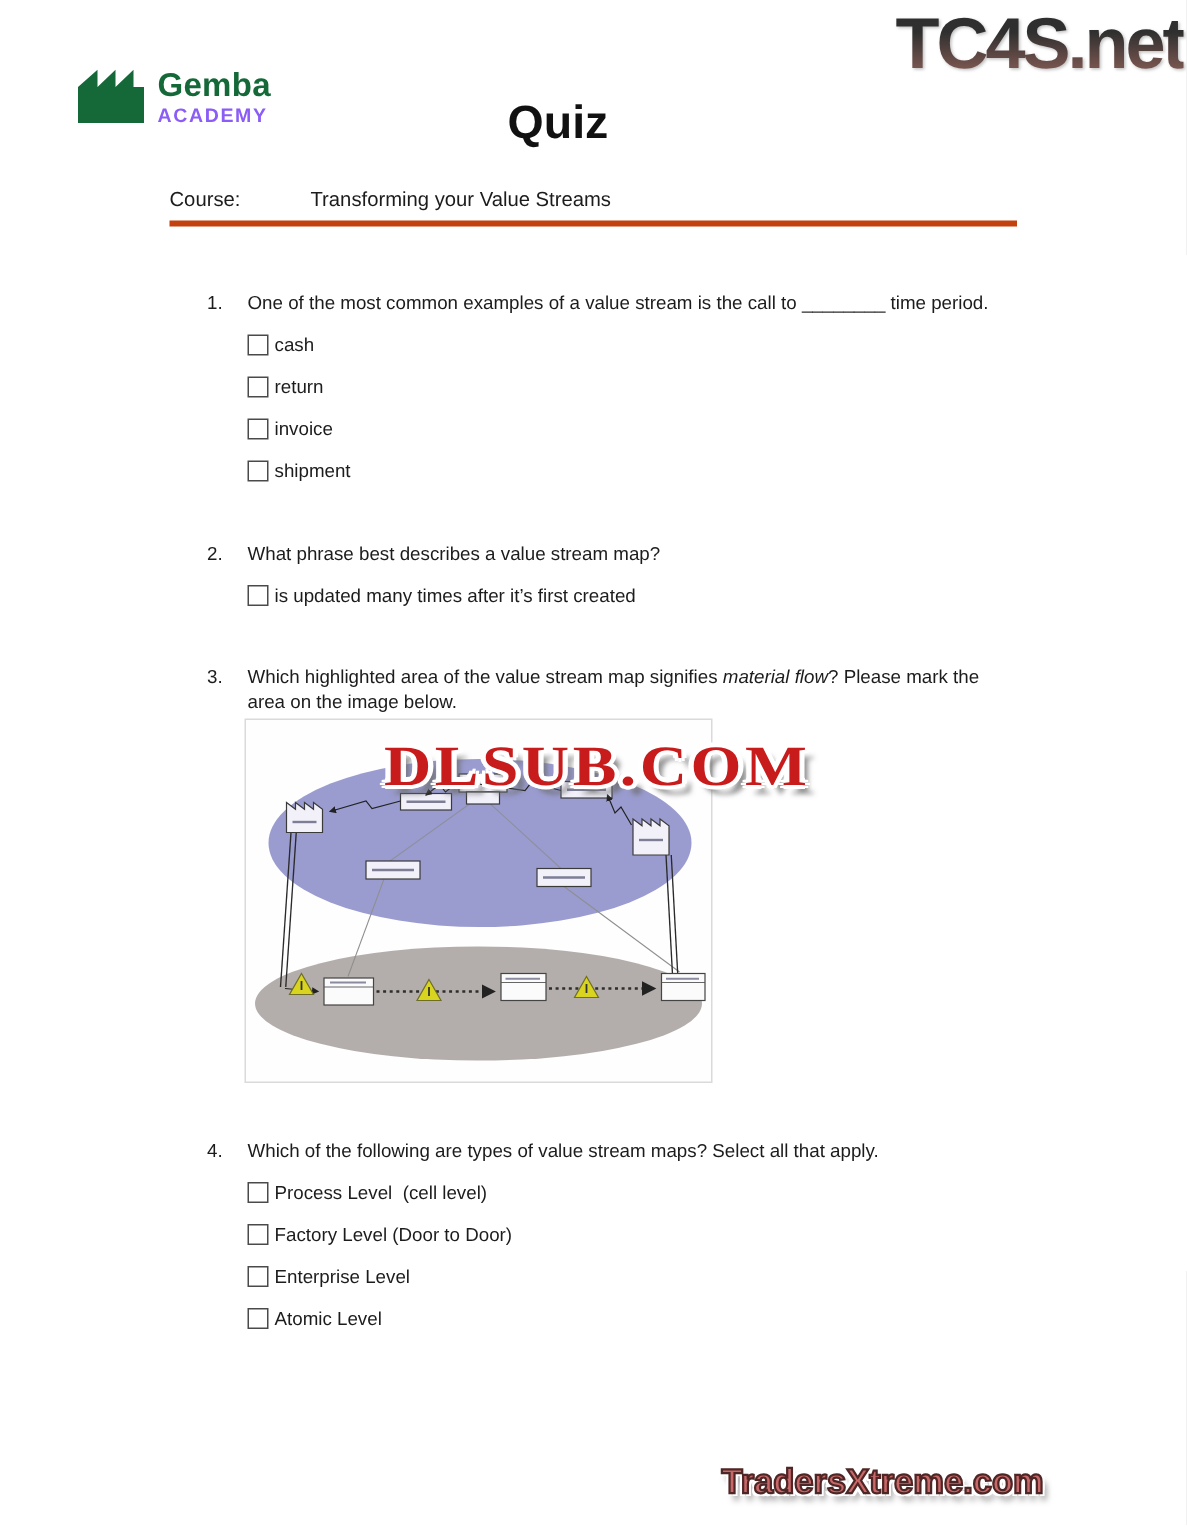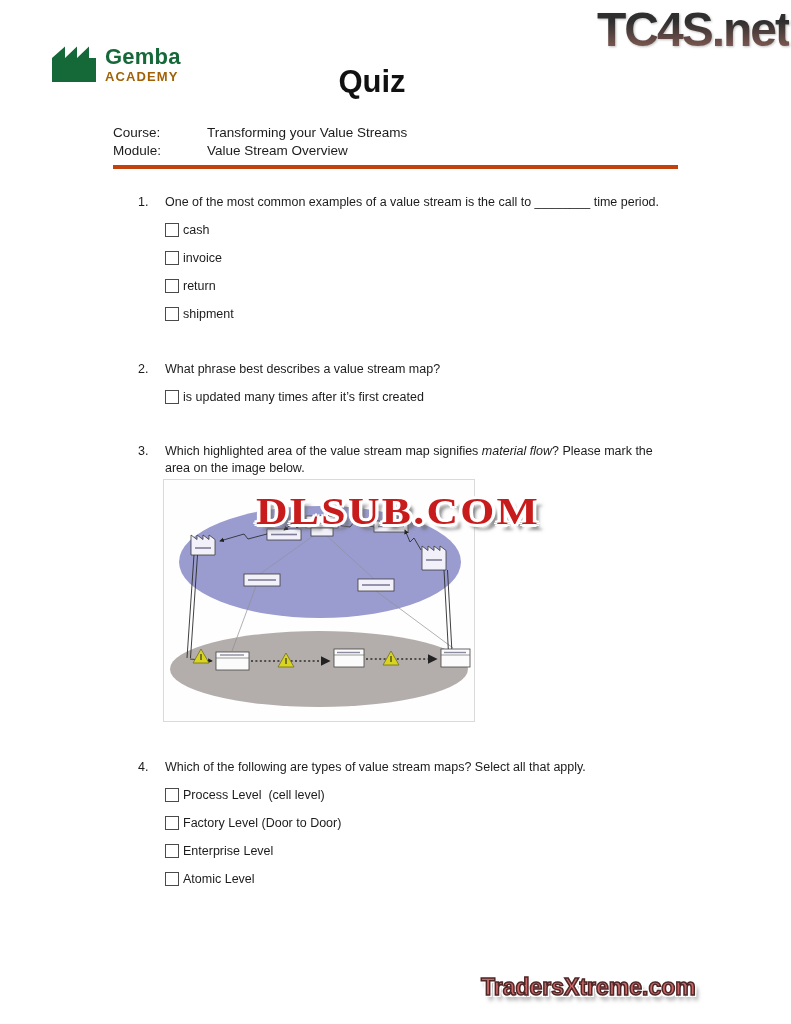--- a/index.html
+++ b/index.html
@@ -7,21 +7,21 @@
     position:relative; width:791px; height:1024px; margin:0 auto;
     background:#ffffff; overflow:hidden;
     font-family:"Liberation Sans", sans-serif; color:#1c1c1c;
   }
 
   
   .logo { position:absolute; left:50px; top:42px; display:flex; align-items:flex-start; }
   .logo svg { display:block; margin-right:7px; }
   .logo-text { line-height:1; padding-top:4px; }
   .logo-name { font-size:22px; font-weight:bold; color:#156939; letter-spacing:0.2px; }
-  .logo-sub  { font-size:13px; font-weight:bold; color:#a16207; letter-spacing:1.1px; margin-top:2px; }
+  .logo-sub  { font-size:13px; font-weight:bold; color:#8b5cf6; letter-spacing:1.1px; margin-top:2px; }
 
   .quiz-title {
     position:absolute; top:64px; left:0; width:744px; text-align:center;
     font-size:31px; font-weight:bold; color:#111;
   }
 
   .tc4s {
     position:absolute; top:2px; right:2px;
     font-size:48px; font-weight:bold; letter-spacing:-2px;
     background:linear-gradient(#2f2f2f 35%, #9a675e 100%);
@@ -97,44 +97,40 @@
 
   <div class="quiz-title">Quiz</div>
 
   <div class="tc4s">TC4S.net</div>
 
   <div class="meta">
     <div class="meta-row">
       <span class="meta-label">Course:</span>
       <span>Transforming your Value Streams</span>
     </div>
-    <div class="meta-row">
-      <span class="meta-label">Module:</span>
-      <span>Value Stream Overview</span>
-    </div>
   </div>
 
   <div class="content">
 
     <div class="q1">
       <div class="q-row">
         <span class="q-num">1.</span>
         <span class="q-text">One of the most common examples of a value stream is the call to ________ time period.</span>
       </div>
       <div class="option">
         <span class="checkbox"></span>
         <span class="opt-label">cash</span>
       </div>
       <div class="option">
         <span class="checkbox"></span>
+        <span class="opt-label">return</span>
+      </div>
+      <div class="option">
+        <span class="checkbox"></span>
         <span class="opt-label">invoice</span>
-      </div>
-      <div class="option">
-        <span class="checkbox"></span>
-        <span class="opt-label">return</span>
       </div>
       <div class="option">
         <span class="checkbox"></span>
         <span class="opt-label">shipment</span>
       </div>
     </div>
 
     <div class="q2">
       <div class="q-row">
         <span class="q-num">2.</span>

